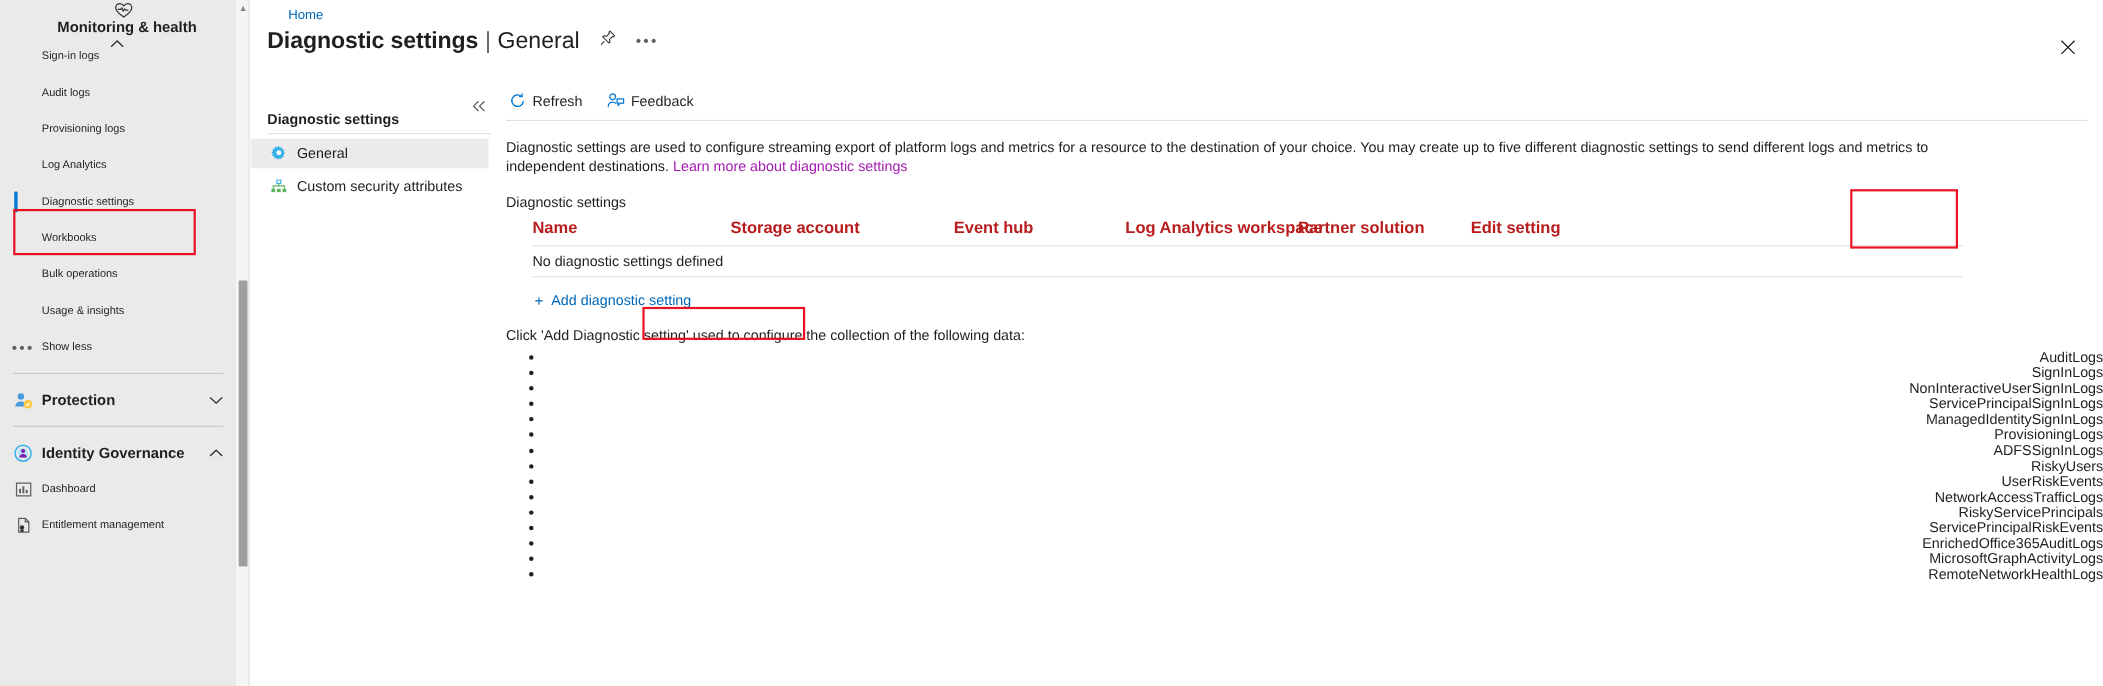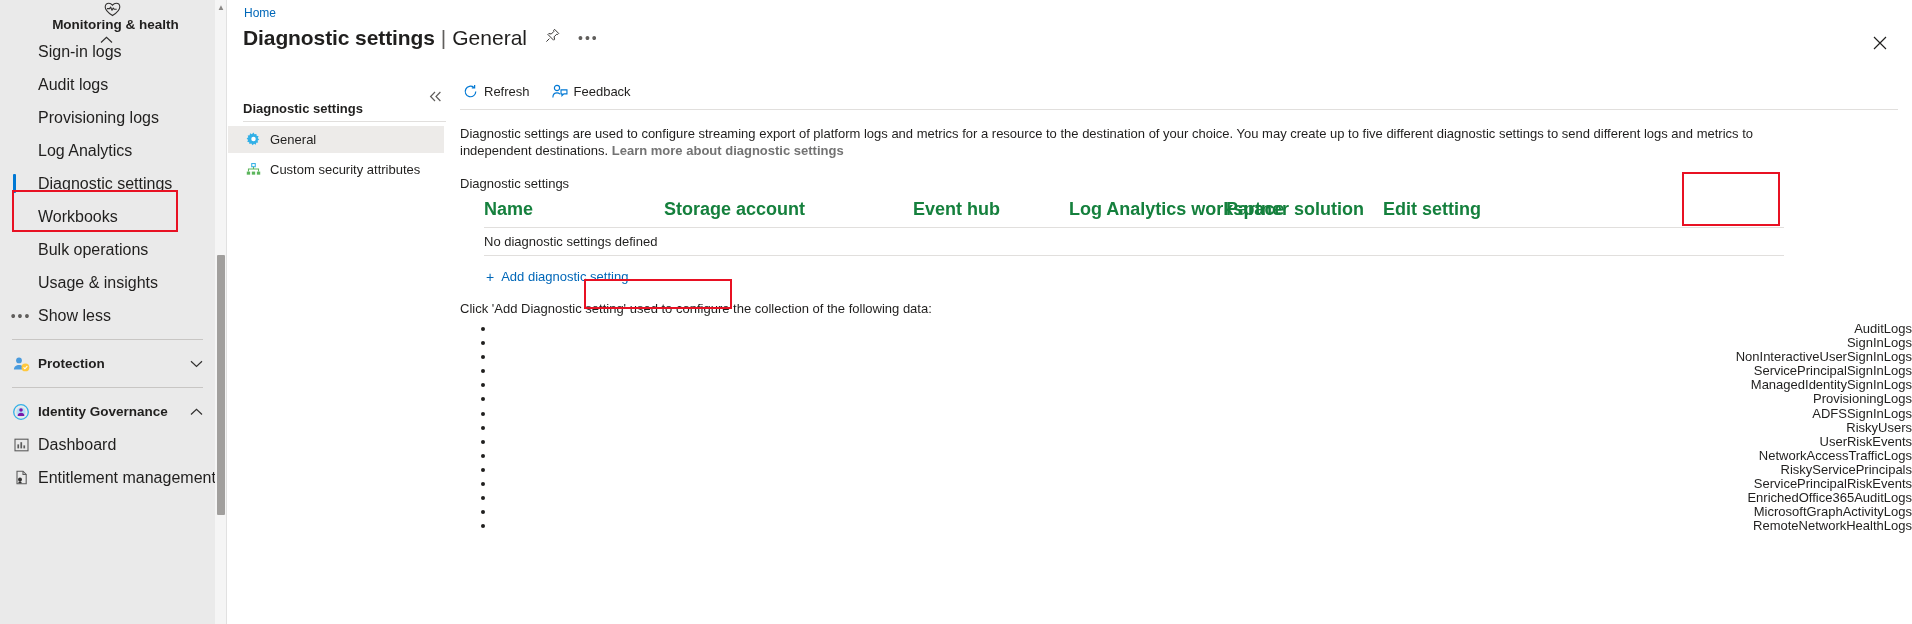--- a/index.html
+++ b/index.html
@@ -39,21 +39,21 @@
   .nav-item {
     display: flex; align-items: center;
     height: 33px; padding-left: 10px;
     cursor: pointer; position: relative;
   }
   .nav-item .i-icon {
     width: 22px; min-width: 22px; height: 18px;
     display: flex; align-items: center; justify-content: center;
   }
   .nav-item .i-label {
-    font-size: 16px; color: #201f1e;
+    font-size: 10px; color: #201f1e;
     margin-left: 6px; white-space: nowrap;
   }
   .nav-item.selected .i-label { color: #201f1e; }
   .nav-item .sel-bar {
     position: absolute; left: 13px; top: 7px;
     width: 3px; height: 19px; background: #0078d4;
     border-radius: 1px;
   }
   .nav-item.selected { background: transparent; }
   .nav-sep {
@@ -81,21 +81,21 @@
     width: 8px; height: 260px; background: #a19f9d;
     border-radius: 1px;
   }
 
   
   .blade {
     position: absolute; left: 228px; top: 0;
     width: 1684px; height: 624px; background: #ffffff;
   }
   .breadcrumb {
-    position: absolute; left: 16px; top: 6px;
+    position: absolute; left: 34px; top: 6px;
     font-size: 12px; color: #0067b8; cursor: pointer;
   }
   .title-row {
     position: absolute; left: 15px; top: 26px;
     display: flex; align-items: baseline;
   }
   .title-main {
     font-size: 21px; font-weight: bold; color: #201f1e;
     letter-spacing: -0.1px;
   }
@@ -158,28 +158,28 @@
   }
   .tb-btn .tb-icon { color: #0078d4; display: flex; align-items: center; }
   .tb-rule {
     margin-top: 4px; margin-right: 14px;
     height: 1px; background: #e1dfdd;
   }
   .desc {
     margin-top: 15px; font-size: 13px; color: #201f1e;
     line-height: 17px; max-width: 1310px;
   }
-  .desc a { color: #737373; text-decoration: none; cursor: pointer; font-weight: bold; }
+  .desc a { color: #a21caf; text-decoration: none; cursor: pointer; }
 
   .sect-label { margin-top: 17px; font-size: 13px; color: #201f1e; }
 
   .tbl { margin-top: 8px; width: 1300px; }
   .tbl-head {
-    display: flex; padding-left: 24px; font-size: 18px;
-    font-weight: bold; color: #15803d; padding-bottom: 7px;
+    display: flex; padding-left: 24px; font-size: 15px;
+    font-weight: bold; color: #b91c1c; padding-bottom: 7px;
   }
   .tbl-head .c { white-space: nowrap; }
   .tbl-rule { height: 1px; background: #e1dfdd; width: 1300px; margin-left: 24px; }
   .tbl-row {
     display: flex; padding-left: 24px; font-size: 13px;
     color: #201f1e; height: 27px; align-items: center;
   }
 
   .addbtn {
     margin-top: 9px; margin-left: 23px;
@@ -417,21 +417,21 @@
       <div class="desc">
         <span>Diagnostic settings are used to configure streaming export of platform logs and metrics for a resource to the destination of your choice. You may create up to five different diagnostic settings to send different logs and metrics to independent destinations. </span><a>Learn more about diagnostic settings</a>
       </div>
 
       <div class="sect-label">Diagnostic settings</div>
 
       <div class="tbl">
         <div class="tbl-head">
           <div class="c" style="width:180px;">Name</div>
           <div class="c" style="width:203px;">Storage account</div>
-          <div class="c" style="width:156px;margin-left:46px;">Event hub</div>
+          <div class="c" style="width:156px;">Event hub</div>
           <div class="c" style="width:157px;">Log Analytics workspace</div>
           <div class="c" style="width:157px;">Partner solution</div>
           <div class="c">Edit setting</div>
         </div>
         <div class="tbl-rule"></div>
         <div class="tbl-row">
           <span>No diagnostic settings defined</span>
         </div>
         <div class="tbl-rule"></div>
       </div>

